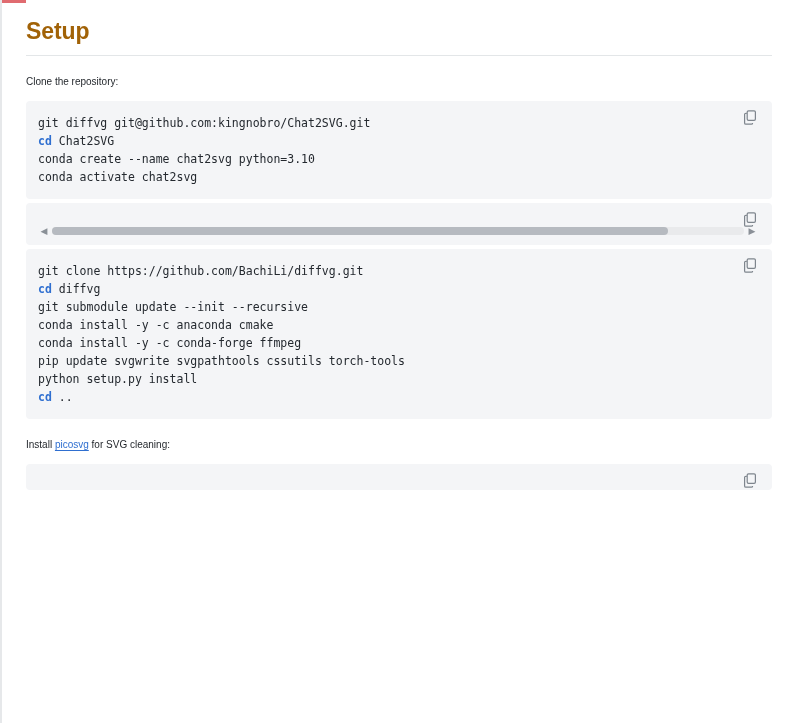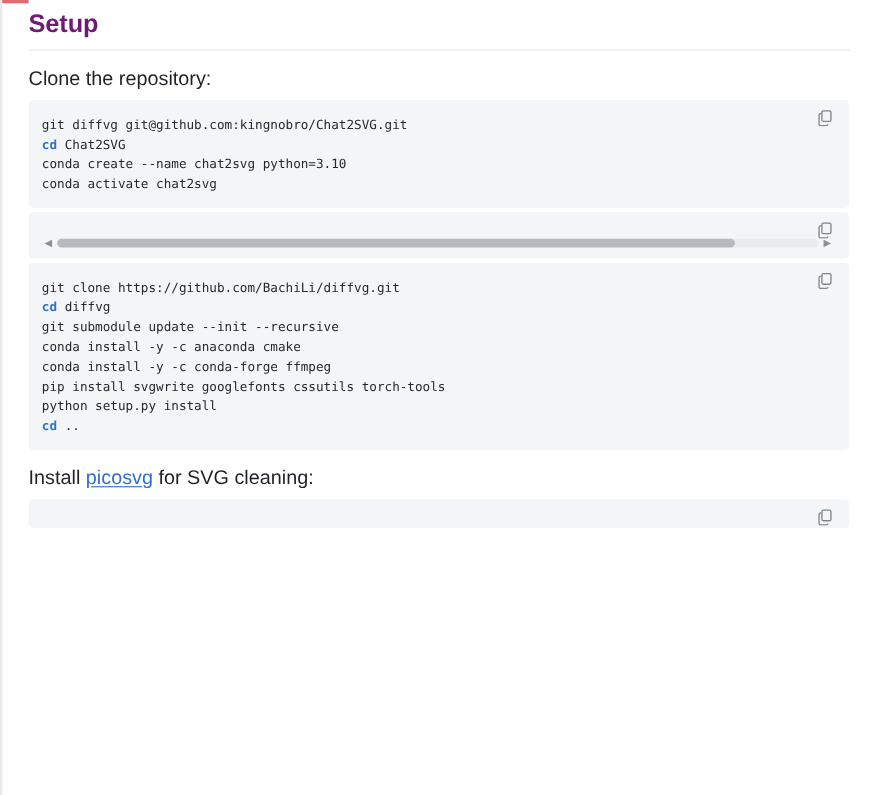--- a/index.html
+++ b/index.html
@@ -40,28 +40,28 @@
     background: #e6e8ea;
   }
   .page {
     padding: 6px 28px 0 26px;
     box-sizing: border-box;
   }
   h1.section-title {
     font-size: 23px;
     line-height: 30px;
     font-weight: bold;
-    margin: 0 0 10px 0;
+    margin: 10px 0 10px 0;
     padding-bottom: 9px;
     border-bottom: 1px solid #e3e6e8;
-    color: #701a75;
+    color: #a16207;
     letter-spacing: -0.1px;
   }
   p.para {
-    font-size: 18px;
+    font-size: 10px;
     line-height: 19px;
     margin: 16px 0 10px 0;
     color: #1f2328;
   }
   a.inline-link {
     color: #2f6fd0;
     text-decoration: underline;
     text-underline-offset: 2px;
   }
   .code-block {
@@ -170,21 +170,21 @@
           </div>
           <div class="arrow">▶</div>
         </div>
       </div>
       <div class="code-block">
         <pre class="code"><span>git clone https://github.com/BachiLi/diffvg.git</span>
 <span class="kw">cd</span><span> diffvg</span>
 <span>git submodule update --init --recursive</span>
 <span>conda install -y -c anaconda cmake</span>
 <span>conda install -y -c conda-forge ffmpeg</span>
-<span>pip install svgwrite googlefonts cssutils torch-tools</span>
+<span>pip update svgwrite svgpathtools cssutils torch-tools</span>
 <span>python setup.py install</span>
 <span class="kw">cd</span><span> ..</span></pre>
         <div class="copy-btn">
           <svg width="16" height="16" viewBox="0 0 16 16" fill="none" stroke="#57606a" stroke-width="1.2">
             <rect x="5.2" y="1.8" width="8.2" height="9.6" rx="1.3"></rect>
             <path d="M10.6 13.9a1.3 1.3 0 0 1-1.3 1.3H3.9a1.3 1.3 0 0 1-1.3-1.3V5.6a1.3 1.3 0 0 1 1.3-1.3h0.9"></path>
           </svg>
         </div>
       </div>
       <p class="para"><span>Install </span><a class="inline-link">picosvg</a><span> for SVG cleaning:</span></p>

